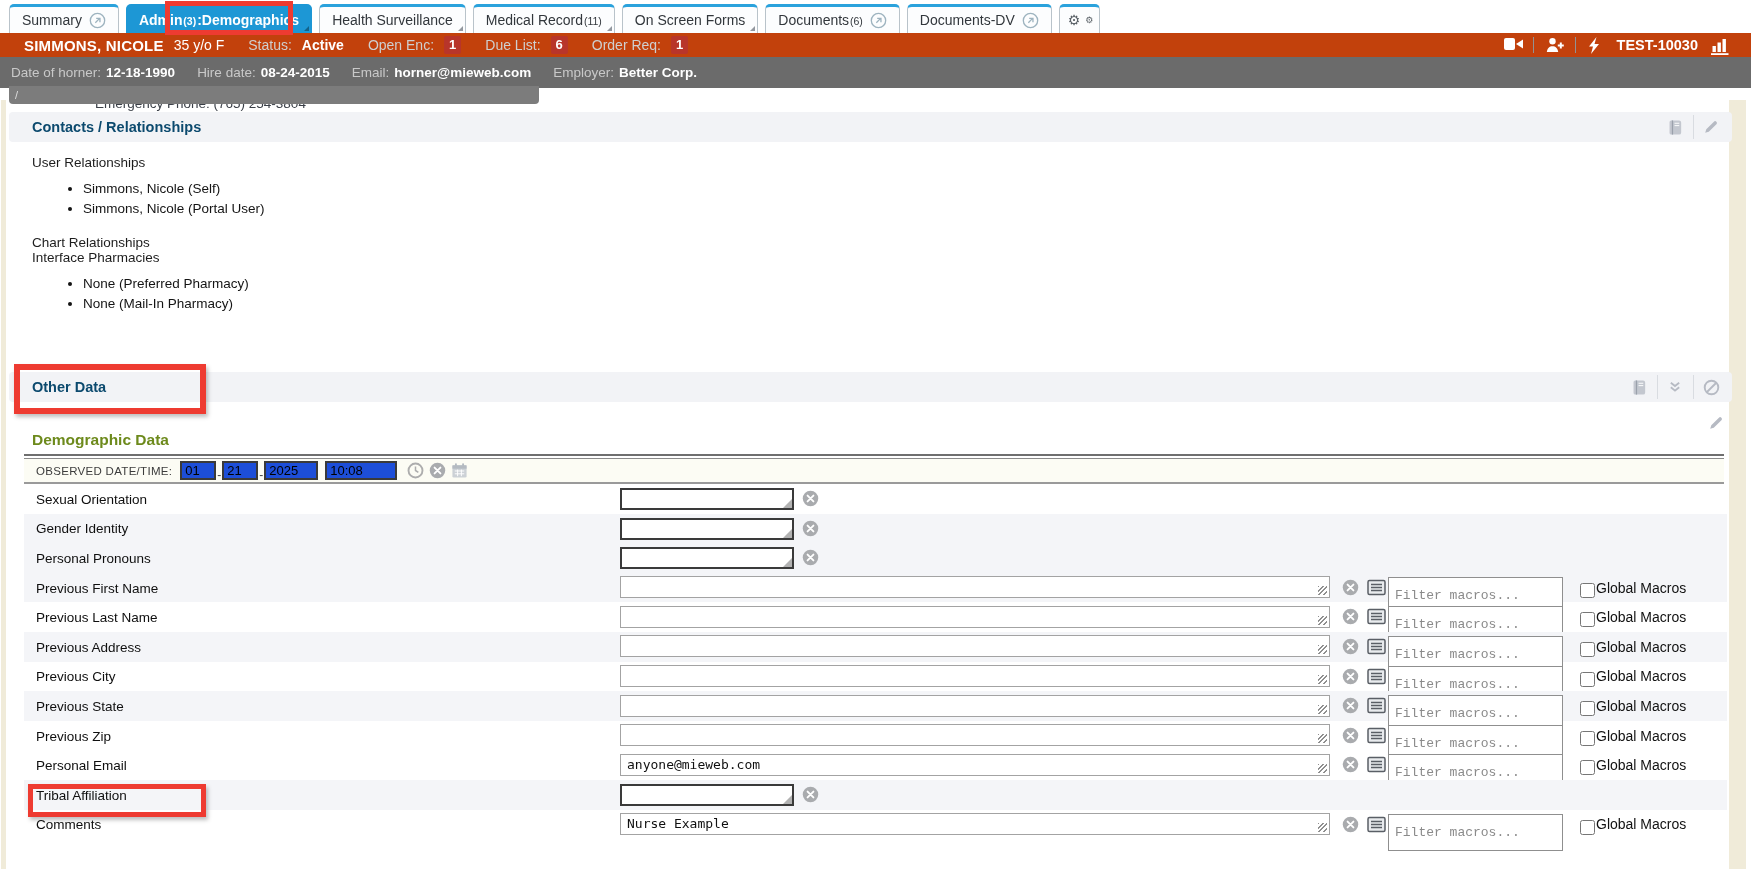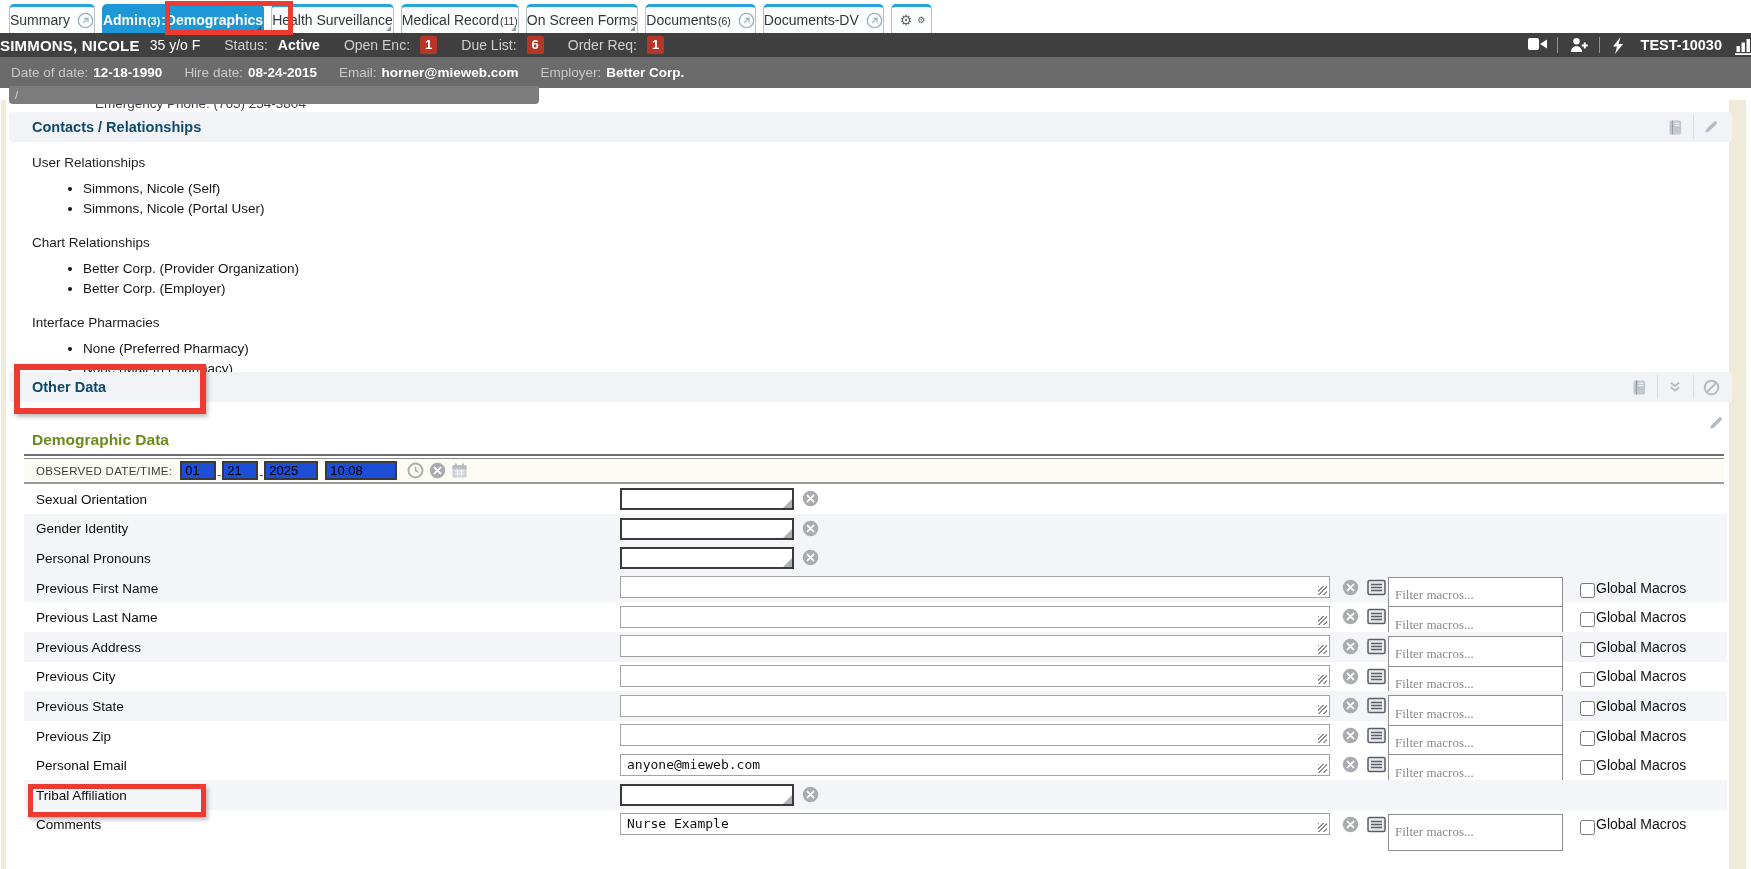--- a/index.html
+++ b/index.html
@@ -5,33 +5,33 @@
   * { box-sizing: border-box; }
   html,body { margin:0; padding:0; background:#fff; }
   #root {
     position:relative; width:1751px; height:869px; overflow:hidden;
     font-family:"Liberation Sans", sans-serif; background:#fff; color:#1a1a1a;
   }
   
   .tabbar { position:absolute; top:0; left:0; right:0; height:33px; background:#fff;
     display:flex; align-items:flex-end; padding-left:9px; gap:7px; z-index:5; }
   .tab { position:relative; height:29px; display:flex; align-items:center; gap:7px;
-    padding:0 0; border:1px solid #b9c3ca; border-bottom:none; border-top:3px solid #2aa2dc;
+    padding:0 12px; border:1px solid #b9c3ca; border-bottom:none; border-top:3px solid #2aa2dc;
     border-radius:5px 5px 0 0; background:#fcfdfe; color:#32373c; font-size:14px; cursor:pointer; }
   .tab.active { background:#1d97d5; border-color:#1d97d5; color:#fff; font-weight:bold; }
   .tab .cnt { font-size:10.5px; margin-left:-3px; }
   .tab .fold { position:absolute; right:2px; bottom:2px; width:0; height:0;
     border-left:5px solid transparent; border-bottom:5px solid rgba(60,70,80,.55); }
   .tab.active .fold { border-bottom-color:rgba(0,0,0,.35); }
   .openicon { width:17px; height:17px; flex:none; }
   .gear-tab { font-size:14px; color:#5a6167; padding:0 8px; letter-spacing:-2px; }
   .gear-tab .g2 { font-size:9px; vertical-align:top; }
   
-  .bar1 { position:absolute; top:33px; left:0; right:0; height:24px; background:#404040;
-    color:#fff; display:flex; align-items:center; padding:0 0; font-size:14px; gap:10px; }
+  .bar1 { position:absolute; top:33px; left:0; right:0; height:24px; background:#c2410c;
+    color:#fff; display:flex; align-items:center; padding:0 24px; font-size:14px; gap:10px; }
   .bar1 .pname { font-weight:bold; font-size:15px; letter-spacing:.2px; }
   .bar1 .lab { color:#cfcfcf; margin-left:14px; }
   .bar1 .val { font-weight:bold; }
   .badge { background:#b8352a; color:#fff; font-weight:bold; font-size:13px;
     padding:0 5px; height:18px; line-height:18px; border-radius:2px; }
   .bar1 .right { margin-left:auto; display:flex; align-items:center; gap:12px;font-weight:bold; }
   .vsep { width:1px; height:16px; background:#929292; }
   .station { font-size:14.5px; }
   .bar2 { position:absolute; top:57px; left:0; right:0; height:31px; background:#6b6b6b;
     color:#fff; display:flex; align-items:center; padding:0 11px; font-size:13.5px; }
@@ -87,21 +87,21 @@
     border:1px solid #a3a3a3; background:#fff; }
   .ta-wrap textarea { width:100%; height:100%; border:none; outline:none; resize:none; overflow:hidden;
     font-family:"DejaVu Sans Mono",monospace; font-size:13px; padding:2px 16px 0 6px; background:transparent; color:#111; }
   .ta-wrap::after { content:''; position:absolute; right:2px; bottom:2px; width:9px; height:9px;
     background:repeating-linear-gradient(-45deg, transparent 0 2px, #8f8f8f 2px 3.2px); }
   .row .xicon { position:absolute; top:6px; }
   .row.t-select .xicon { left:778px; }
   .row.t-textarea .xicon { left:1318px; }
   .listicon { position:absolute; left:1343px; top:6px; width:19px; height:17px; cursor:pointer; }
   .filter { position:absolute; left:1364px; top:4px; width:175px; height:37px;
-    border:1px solid #8f8f8f; font-size:13px; padding:0 6px; font-family:Liberation Serif, serif; color:#222; }
+    border:1px solid #8f8f8f; font-size:13px; padding:0 6px; font-family:Liberation Mono, monospace; color:#222; }
   .filter::placeholder { color:#8a8a8a; }
   .gmchk { position:absolute; left:1552px; top:7px; width:15px; height:15px; }
   .gml { position:absolute; left:1572px; top:50%; transform:translateY(-50%); font-size:14px; color:#111; }
   
   .redbox { position:absolute; border:5px solid #ee3b31; z-index:9;
     box-shadow:2px 3px 4px rgba(0,0,0,.25); pointer-events:none; }
   .redbox.tab-anno { left:165px; top:1px; width:128px; height:34px; box-shadow:none; }
   .redbox.other-anno { left:14px; top:364px; width:192px; height:50px; border-width:6px; }
   .redbox.email-anno { left:28px; top:784px; width:178px; height:33px; }
   svg { display:block; }
@@ -197,21 +197,21 @@
             <rect x="2.5" y="9" width="3.4" height="6" fill="#fff"></rect>
             <rect x="7.5" y="5.5" width="3.4" height="9.5" fill="#fff"></rect>
             <rect x="12.5" y="2" width="3.4" height="13" fill="#fff"></rect>
             <rect x="1" y="16.2" width="17.5" height="1.8" fill="#fff"></rect>
           </svg>
         </span>
     </span>
   </div>
 
   <div class="bar2">
-    <span class="lab">Date of date:</span>
+    <span class="lab">Date of horner:</span>
     <span class="val">12-18-1990</span>
     <span class="lab">Hire date:</span>
     <span class="val">08-24-2015</span>
     <span class="lab">Email:</span>
     <span class="val">horner@mieweb.com</span>
     <span class="lab">Employer:</span>
     <span class="val">Better Corp.</span>
   </div>
   <div class="subpanel">/</div>
   <div class="clipline">
@@ -239,24 +239,20 @@
         </span>
     </span>
   </div>
   <div class="contacts" id="contactsbody">
       <div class="grp-h">User Relationships</div>
       <ul class="grp-ul">
         <li>Simmons, Nicole (Self)</li>
         <li>Simmons, Nicole (Portal User)</li>
       </ul>
       <div class="grp-h">Chart Relationships</div>
-      <ul class="grp-ul">
-        <li>Better Corp. (Provider Organization)</li>
-        <li>Better Corp. (Employer)</li>
-      </ul>
       <div class="grp-h">Interface Pharmacies</div>
       <ul class="grp-ul">
         <li>None (Preferred Pharmacy)</li>
         <li>None (Mail-In Pharmacy)</li>
       </ul>
     </div>
 
   <div class="sechead" style="top:372px">
     <span class="st">Other Data</span>
     <span class="icons">

